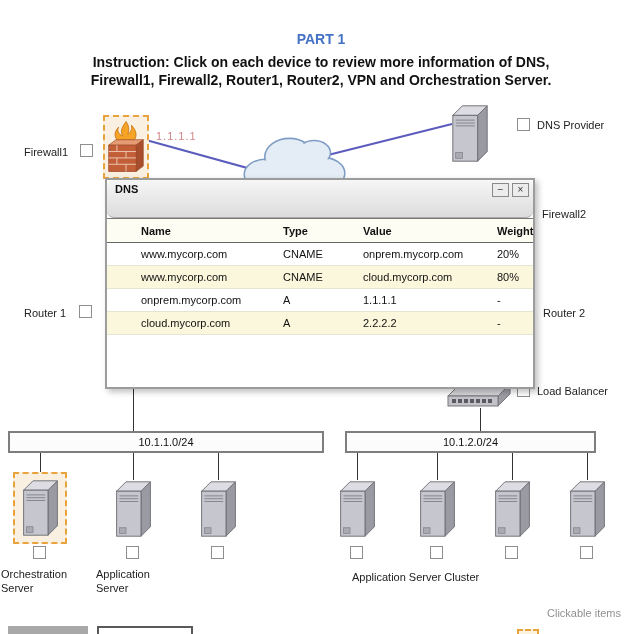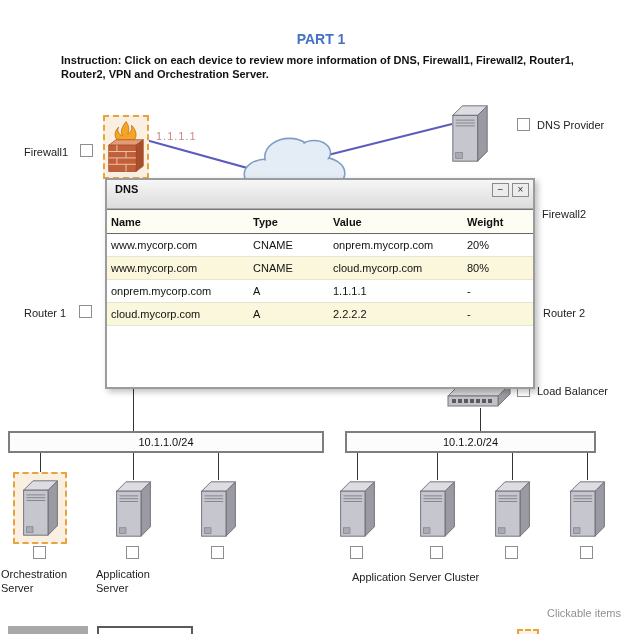--- a/index.html
+++ b/index.html
@@ -1,39 +1,39 @@
 <!DOCTYPE html>
 <html><head>
 <meta charset="utf-8">
 <style>
   * { margin:0; padding:0; box-sizing:border-box; }
   body { font-family:"Liberation Sans", sans-serif; background:#fff; }
   #stage { position:relative; width:642px; height:634px; background:#fff; overflow:hidden;margin-top:28px; }
   .title { position:absolute; top:3px; left:0; width:100%; text-align:center;
            font-size:14px; font-weight:bold; color:#4472C4; }
-  .instruction { position:absolute; top:25px; left:61px; width:520px; 
-                 font-size:11px; font-weight:bold; color:#111; line-height:1.3; }
+  .instruction { position:absolute; top:25px; left:61px; width:520px; text-align:center;
+                 font-size:14px; font-weight:bold; color:#111; line-height:1.3; }
   .lbl { position:absolute; font-size:11px; color:#222; white-space:nowrap; z-index:3; }
   .pink { color:#D08888; letter-spacing:1px; font-size:11px; }
   .checkbox { position:absolute; width:13px; height:13px; background:#fff;
               border:1px solid #8E8E8E; z-index:3; }
   .clickable-box { position:absolute; border:2px dashed #E8A33D; background:#FAF0E2;
                    display:flex; align-items:center; justify-content:center; z-index:2; }
   #wires { position:absolute; left:0; top:0; z-index:1; pointer-events:none; }
   .icon { position:absolute; z-index:2; }
   .dialog { position:absolute; left:105px; top:150px; width:430px; height:211px;
             background:#fff; border:2px solid #9C9C9C;
             box-shadow:3px 3px 6px rgba(0,0,0,0.25); z-index:10; }
-  .dialog-titlebar { position:relative; height:29px; background:linear-gradient(#F6F6F6,#DCDCDC);
-                     border-bottom:1px solid #ABABAB; }
+  .dialog-titlebar { position:relative; height:38px; background:linear-gradient(#F6F6F6,#DCDCDC);
+                     border-bottom:1px solid #ABABAB;border-radius:7px; }
   .dialog-title { position:absolute; left:8px; top:3px; font-size:11px; font-weight:bold; color:#111; }
   .win-btn { position:absolute; top:3px; width:17px; height:14px; background:#ECECEC;
              border:1px solid #8A8A8A; font-size:10px; line-height:12px; text-align:center;
              color:#333; cursor:default; }
-  .trow { display:grid; grid-template-columns:142px 80px 134px 1fr; padding-left:4px;
+  .trow { display:grid; grid-template-columns:142px 80px 134px 1fr; padding-left:34px;
           height:23px; line-height:23px; font-size:11px; color:#111;
           border-bottom:1px solid #E8E4D2; }
   .thead { height:25px; line-height:25px; font-weight:bold; border-top:1px solid #777;
            border-bottom:1px solid #666; background:#FEFDF4; }
   .hl { background:#FBF7DC; }
   .subnet { position:absolute; top:403px; height:22px; border:2px solid #7E7E7E; background:#FCFCFC;
             text-align:center; font-size:11px; line-height:18px; color:#111; z-index:2; }
   .srv-lbl { position:absolute; top:540px; font-size:11px; color:#222; text-align:left;
              line-height:1.25; z-index:3; }
   .btn-part1 { position:absolute; left:8px; top:598px; width:80px; height:25px; background:#A8A8A8;

